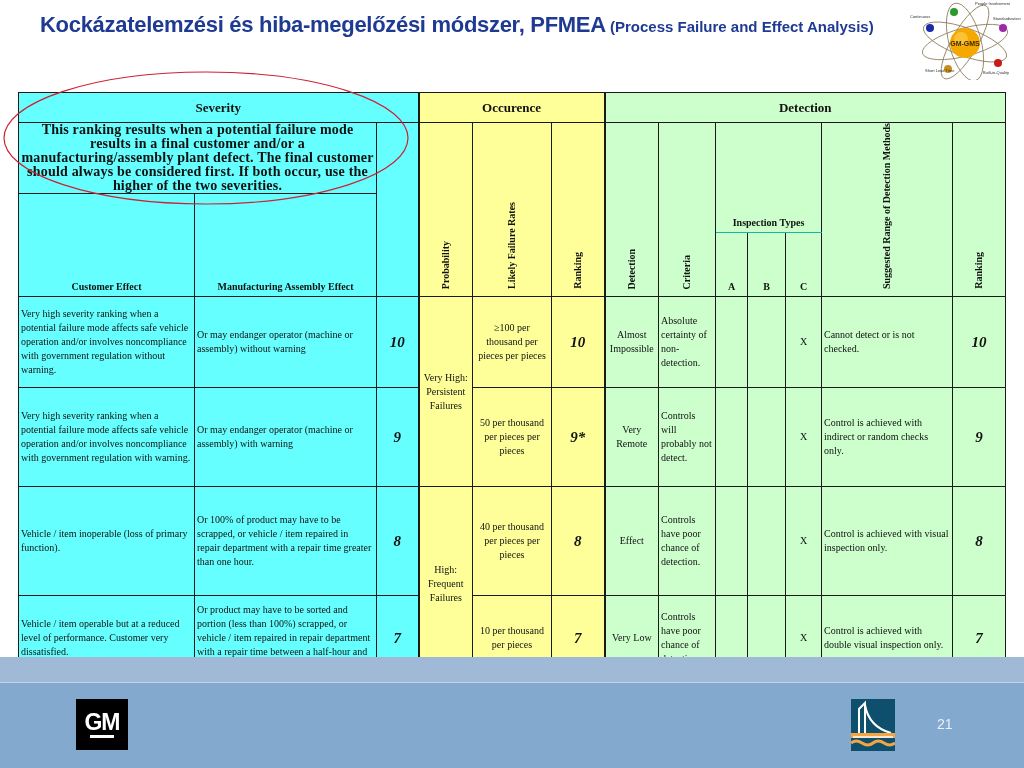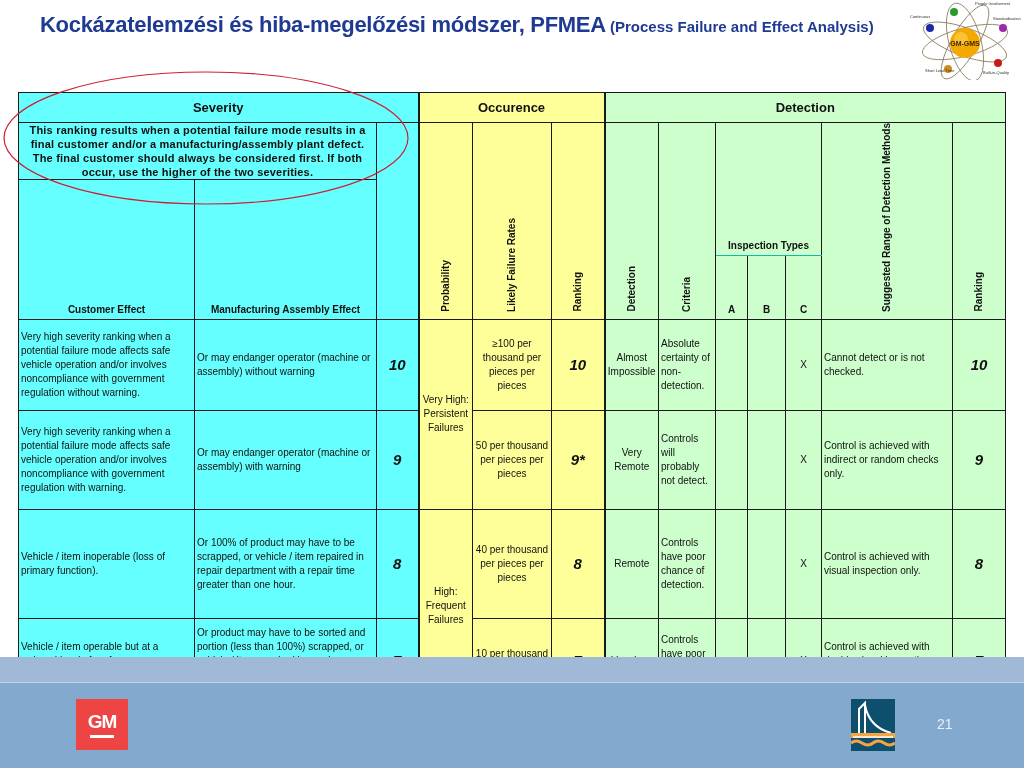--- a/index.html
+++ b/index.html
@@ -12,47 +12,47 @@
     color: #1f3a93; line-height: 38px;
   }
   .title .main { font-size: 22px; letter-spacing: -0.3px; }
   .title .sub { font-size: 15px; font-weight: bold; }
 
   .gms-logo { position: absolute; left: 905px; top: 0px; width: 118px; height: 80px; }
 
   table.pfmea {
     position: absolute; left: 18px; top: 92px;
     border-collapse: collapse; table-layout: fixed;
-    font-family: Liberation Sans, sans-serif; font-size: 10px; color: #111;
+    font-family: Liberation Serif, serif; font-size: 10px; color: #111;
   }
   table.pfmea td {
     border: 1px solid #1a1a1a; vertical-align: middle; overflow: hidden;
     line-height: 14px; padding: 0 2px;
   }
   .sev { background: #66ffff; }
   .occ { background: #ffff99; }
   .det { background: #ccffcc; }
   .thick-l { border-left: 2px solid #1a1a1a !important; }
   .hdr { font-weight: bold; font-size: 13px; text-align: center; }
-  .note { font-weight: bold; font-size: 11px; text-align: center; line-height: 12.5px; letter-spacing: 0.2px; }
+  .note { font-weight: bold; font-size: 14px; text-align: center; line-height: 12.5px; letter-spacing: 0.2px; }
   .colh { font-weight: bold; font-size: 10px; text-align: center; vertical-align: bottom !important; padding-bottom: 2px !important; }
   .vert { writing-mode: vertical-rl; transform: rotate(180deg); font-weight: bold; font-size: 10px; display: inline-block; text-align: left; line-height: 12px; }
   .vcell { vertical-align: bottom !important; text-align: center; padding-bottom: 3px !important; }
   .rank { font-weight: bold; font-style: italic; font-size: 15px; text-align: center; }
   .center { text-align: center; }
   .cell { font-size: 10px; line-height: 14px; }
 
   .ellipse { position: absolute; left: 2px; top: 70px; width: 408px; height: 136px; pointer-events: none; }
 
   .footer-band { position: absolute; left: 0; top: 657px; width: 1024px; height: 26px; background: #9fb9d6; }
   .footer-line { position: absolute; left: 0; top: 682px; width: 1024px; height: 1px; background: #c4d4e6; }
   .footer { position: absolute; left: 0; top: 683px; width: 1024px; height: 85px; background: #84a9cf; }
   .gm-logo {
-    position: absolute; left: 76px; top: 699px; width: 52px; height: 51px; background: #ef4444;
-    color: #fff; font-family: "Liberation Sans", sans-serif; font-weight: bold; font-size: 19px;
+    position: absolute; left: 76px; top: 699px; width: 52px; height: 51px; background: #000000;
+    color: #fff; font-family: "Liberation Sans", sans-serif; font-weight: bold; font-size: 23px;
     text-align: center; line-height: 46px; letter-spacing: -1px;
   }
   .gm-logo .ul { position: absolute; left: 14px; top: 36px; width: 24px; height: 3px; background: #fff; }
   .bridge-logo { position: absolute; left: 851px; top: 699px; width: 44px; height: 52px; }
   .page-num { position: absolute; left: 937px; top: 716px; font-size: 14px; color: #e8f0f8; font-family: "Liberation Sans", sans-serif; }
 </style>
 </head>
 <body>
 
 <div class="title">
@@ -158,21 +158,21 @@
     <td class="det rank">9</td>
   </tr>
 
   <tr style="height:109px">
     <td class="sev cell">Vehicle / item inoperable (loss of primary function).</td>
     <td class="sev cell">Or 100% of product may have to be scrapped, or vehicle / item repaired in repair department with a repair time greater than one hour.</td>
     <td class="sev rank">8</td>
     <td class="occ cell center thick-l" rowspan="2">High: Frequent Failures</td>
     <td class="occ cell center">40 per thousand per pieces per pieces</td>
     <td class="occ rank">8</td>
-    <td class="det cell center thick-l">Remote</td>
+    <td class="det cell center thick-l">Effect</td>
     <td class="det cell">Controls have poor chance of detection.</td>
     <td class="det cell center"></td>
     <td class="det cell center"></td>
     <td class="det cell center">X</td>
     <td class="det cell">Control is achieved with visual inspection only.</td>
     <td class="det rank">8</td>
   </tr>
 
   <tr style="height:85px">
     <td class="sev cell">Vehicle / item operable but at a reduced level of performance. Customer very dissatisfied.</td>

